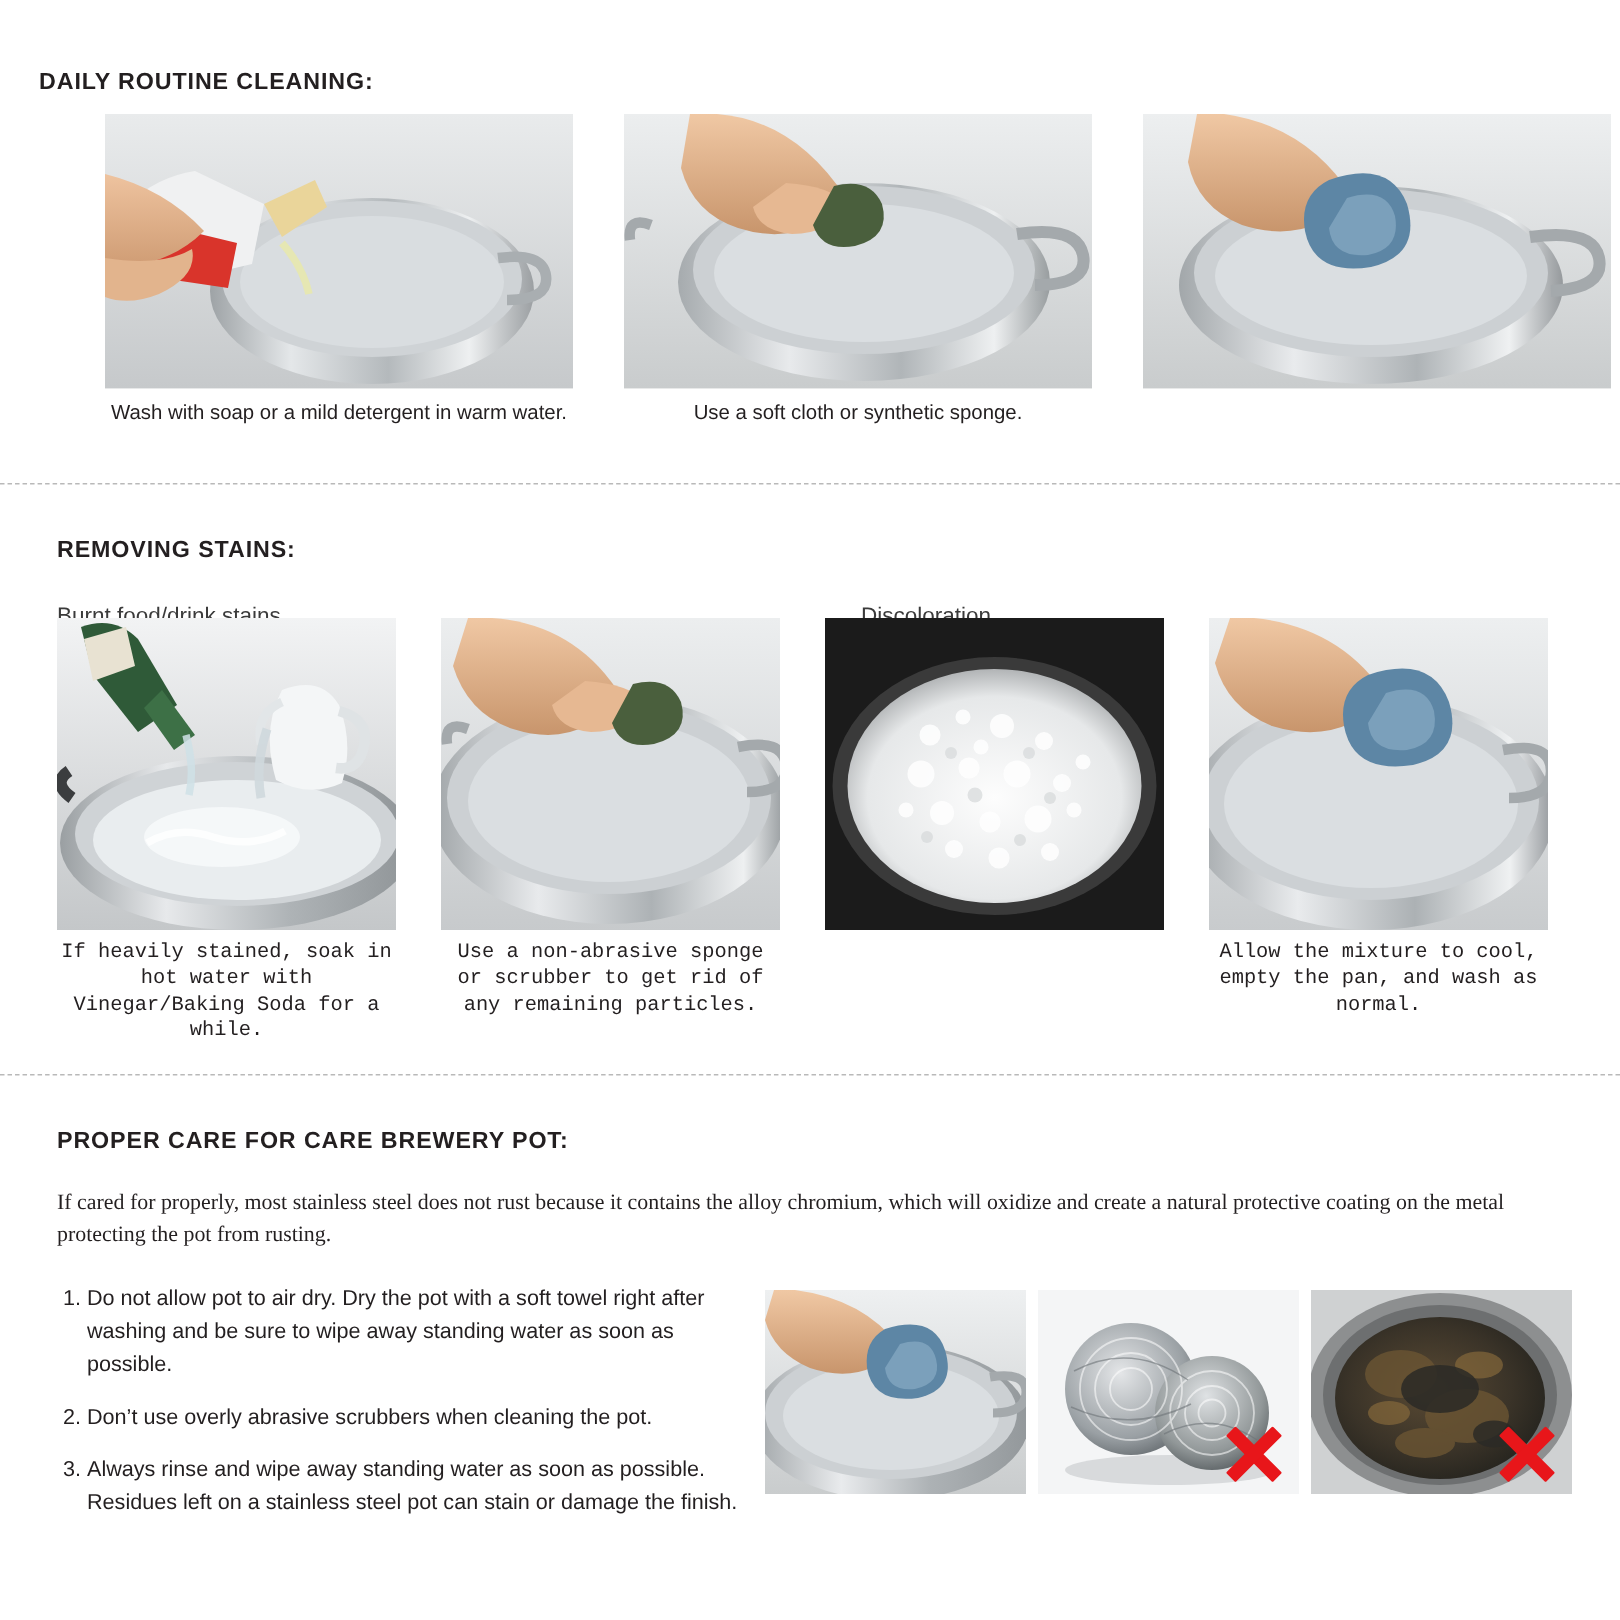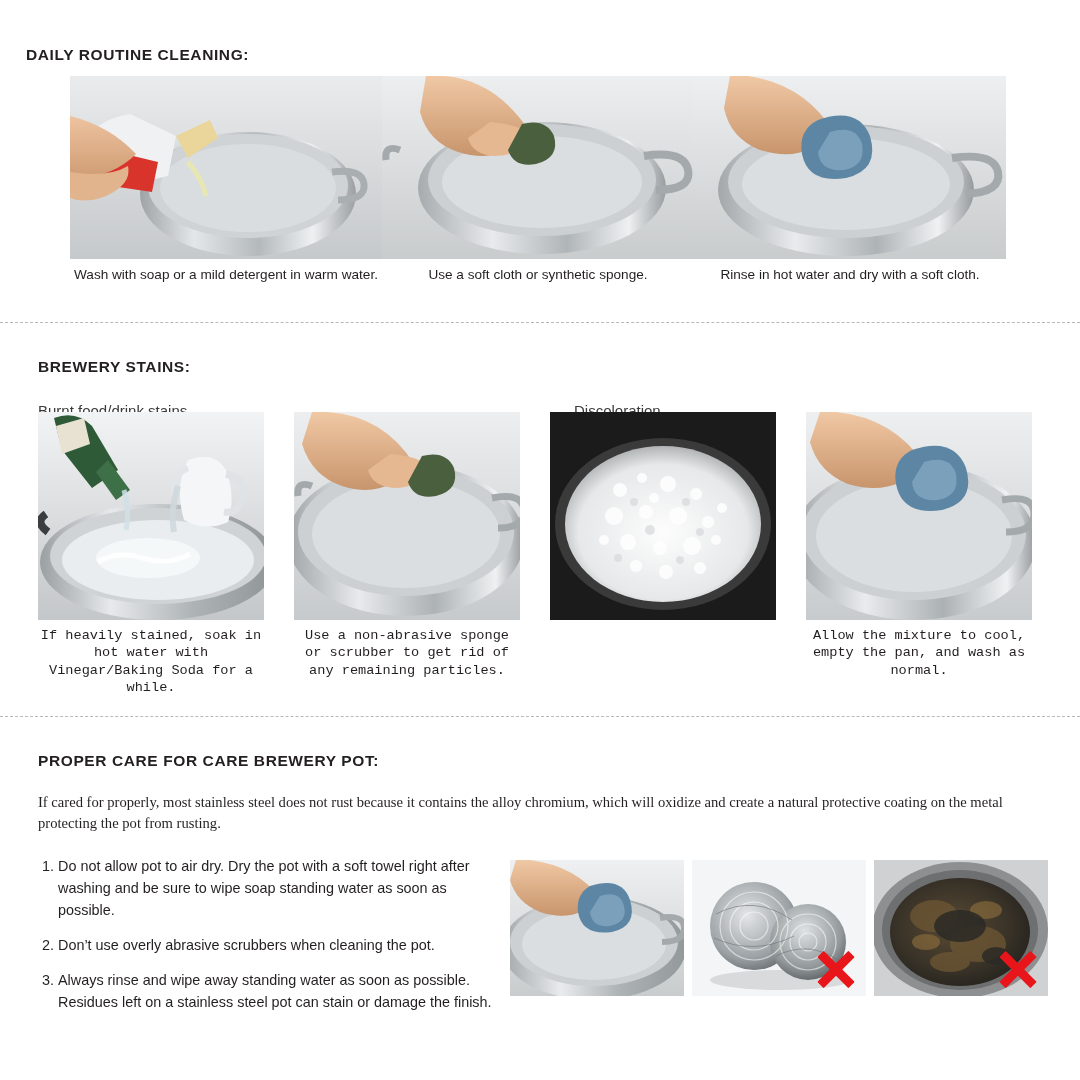--- a/index.html
+++ b/index.html
@@ -43,21 +43,21 @@
   .cap {
     text-align: center;
     font-size: 13.6px;
     line-height: 1.28;
     color: #231f20;
     margin-top: 7px;
   }
 
   
   #daily { position: absolute; left: 26px; top: 46px; width: 1048px; }
-  #daily .row { display: flex; margin-top: 12px; padding-left: 44px; }
+  #daily .row { display: flex; gap: 34px; margin-top: 12px; padding-left: 44px; }
   #daily .cell { width: 312px; }
   #daily .photo { height: 183px; }
 
   
   #stains { position: absolute; left: 38px; top: 358px; width: 1004px; }
   #stains .labels { display: flex; margin-top: 10px; height: 22px; }
   #stains .labels .l1 { width: 536px; }
   #stains .row { display: flex; gap: 30px; margin-top: 4px; font-family: Liberation Mono, monospace; }
   #stains .cell { width: 226px; }
   #stains .photo { height: 208px; }
@@ -205,30 +205,29 @@
             <ellipse cx="152" cy="106" rx="118" ry="56" fill="#ccd0d3"></ellipse>
             <ellipse cx="152" cy="108" rx="104" ry="46" fill="#dadee1"></ellipse>
             <path d="M258 82 q42 -6 46 14 q4 20 -32 22" fill="none" stroke="#a4a9ac" stroke-width="8"></path>
 
             <path d="M54 0 q56 8 86 56 q-30 32 -74 18 q-30 -12 -36 -42 L36 0z" fill="url(#skin3)"></path>
 
             <path d="M124 44 q40 -14 52 16 q10 34 -24 42 q-38 6 -44 -24 q-4 -24 16 -34z" fill="#5d86a5"></path>
             <path d="M136 56 q26 -8 32 12 q4 22 -18 26 q-24 2 -26 -18z" fill="#7ba0bb"></path>
           </svg>
         </div>
-        <div class="cap">Rinse in hot water and dry with a soft cloth.</div>
       </div>
 
     </div>
   </div>
 
   <hr class="sep" style="position:absolute; left:0; top:322px; width:1080px;">
 
   <div id="stains">
-    <div class="section-title">BREWERY STAINS:</div>
+    <div class="section-title">REMOVING STAINS:</div>
 
     <div class="labels">
       <div class="l1 sub-title">Burnt food/drink stains</div>
       <div class="sub-title">Discoloration</div>
     </div>
 
     <div class="row">
 
       <div class="cell">
         <div class="photo">
@@ -387,21 +386,21 @@
   </div>
 
   <hr class="sep" style="position:absolute; left:0; top:716px; width:1080px;">
 
   <div id="care">
     <div class="section-title">PROPER CARE FOR CARE BREWERY POT:</div>
     <div class="intro">If cared for properly, most stainless steel does not rust because it contains the alloy chromium, which will oxidize and create a natural protective coating on the metal protecting the pot from rusting.</div>
 
     <div class="body">
       <ol>
-        <li>Do not allow pot to air dry. Dry the pot with a soft towel right after washing and be sure to wipe soap standing water as soon as possible.</li>
+        <li>Do not allow pot to air dry. Dry the pot with a soft towel right after washing and be sure to wipe away standing water as soon as possible.</li>
         <li>Don’t use overly abrasive scrubbers when cleaning the pot.</li>
         <li>Always rinse and wipe away standing water as soon as possible. Residues left on a stainless steel pot can stain or damage the finish.</li>
       </ol>
 
       <div class="thumbs">
 
         <div class="thumb">
           <svg class="pan-svg" viewBox="0 0 174 136" preserveAspectRatio="none">
             <defs>
               <linearGradient id="bg7" x1="0" y1="0" x2="0" y2="1">

